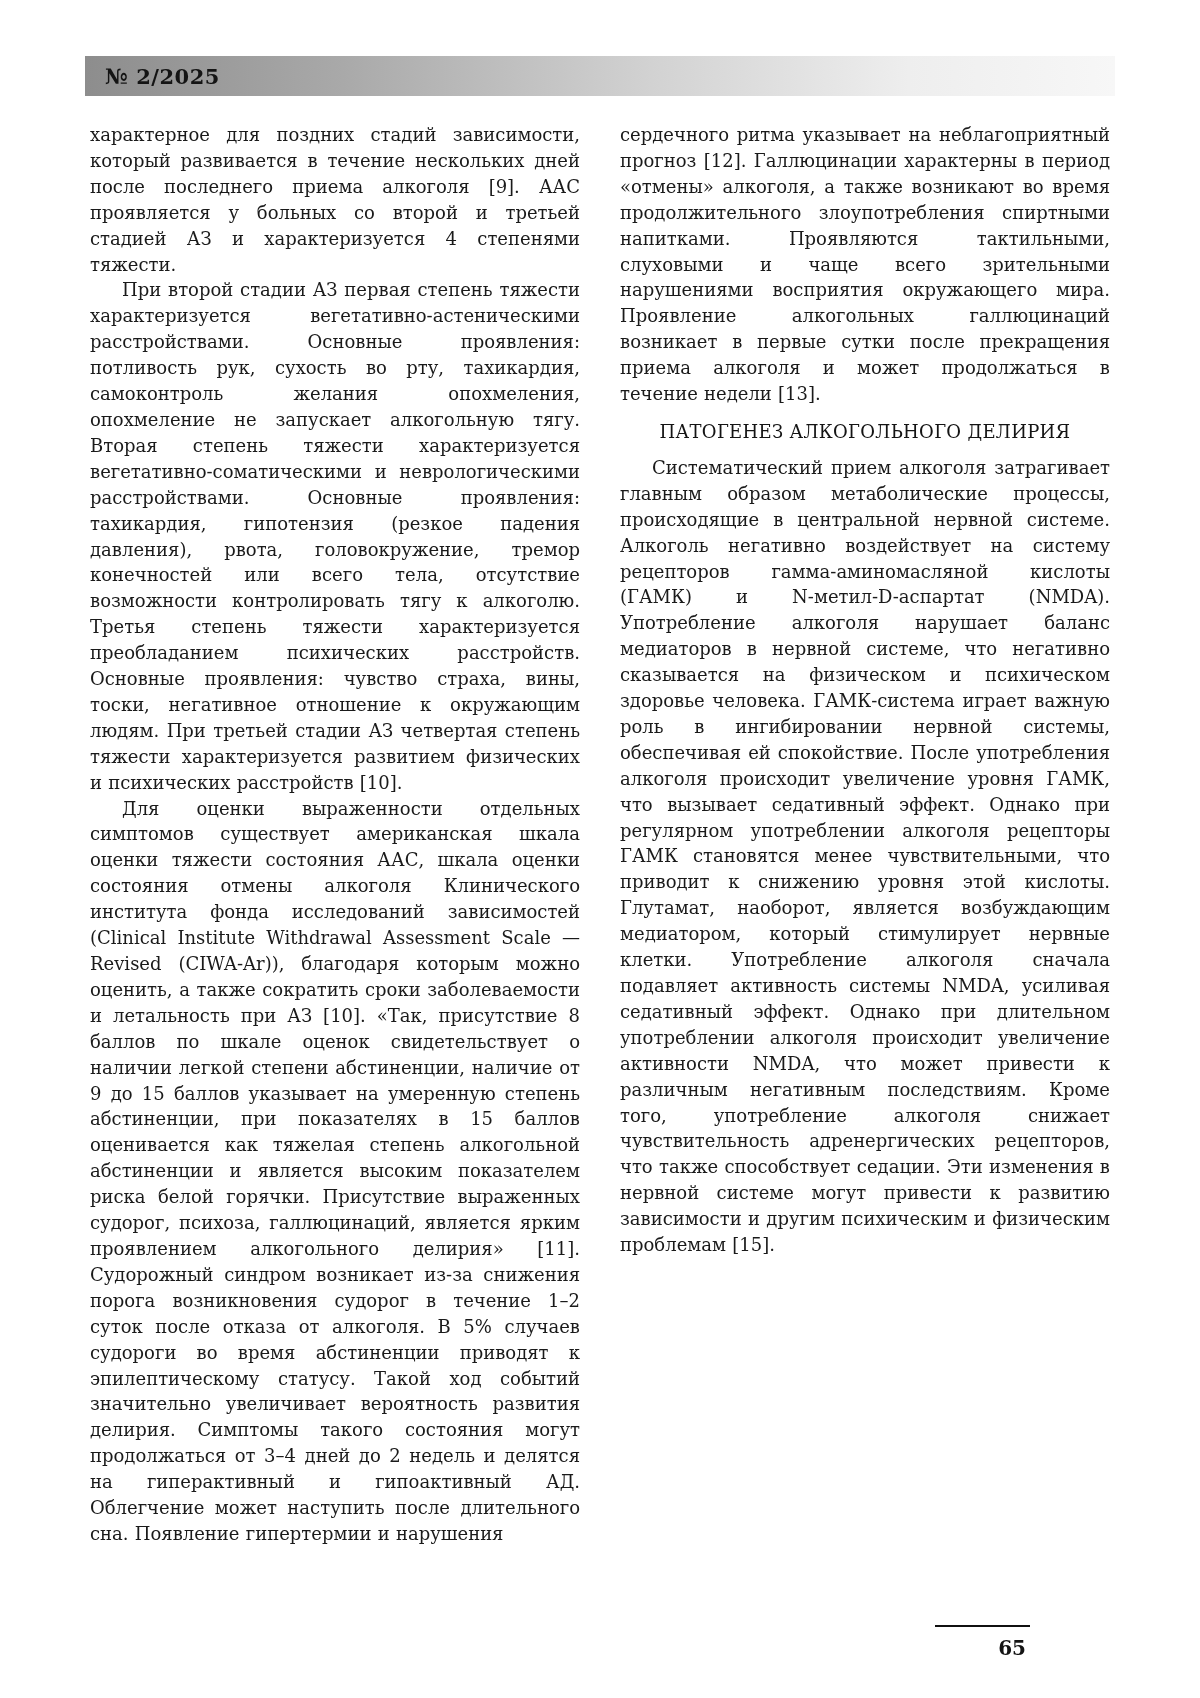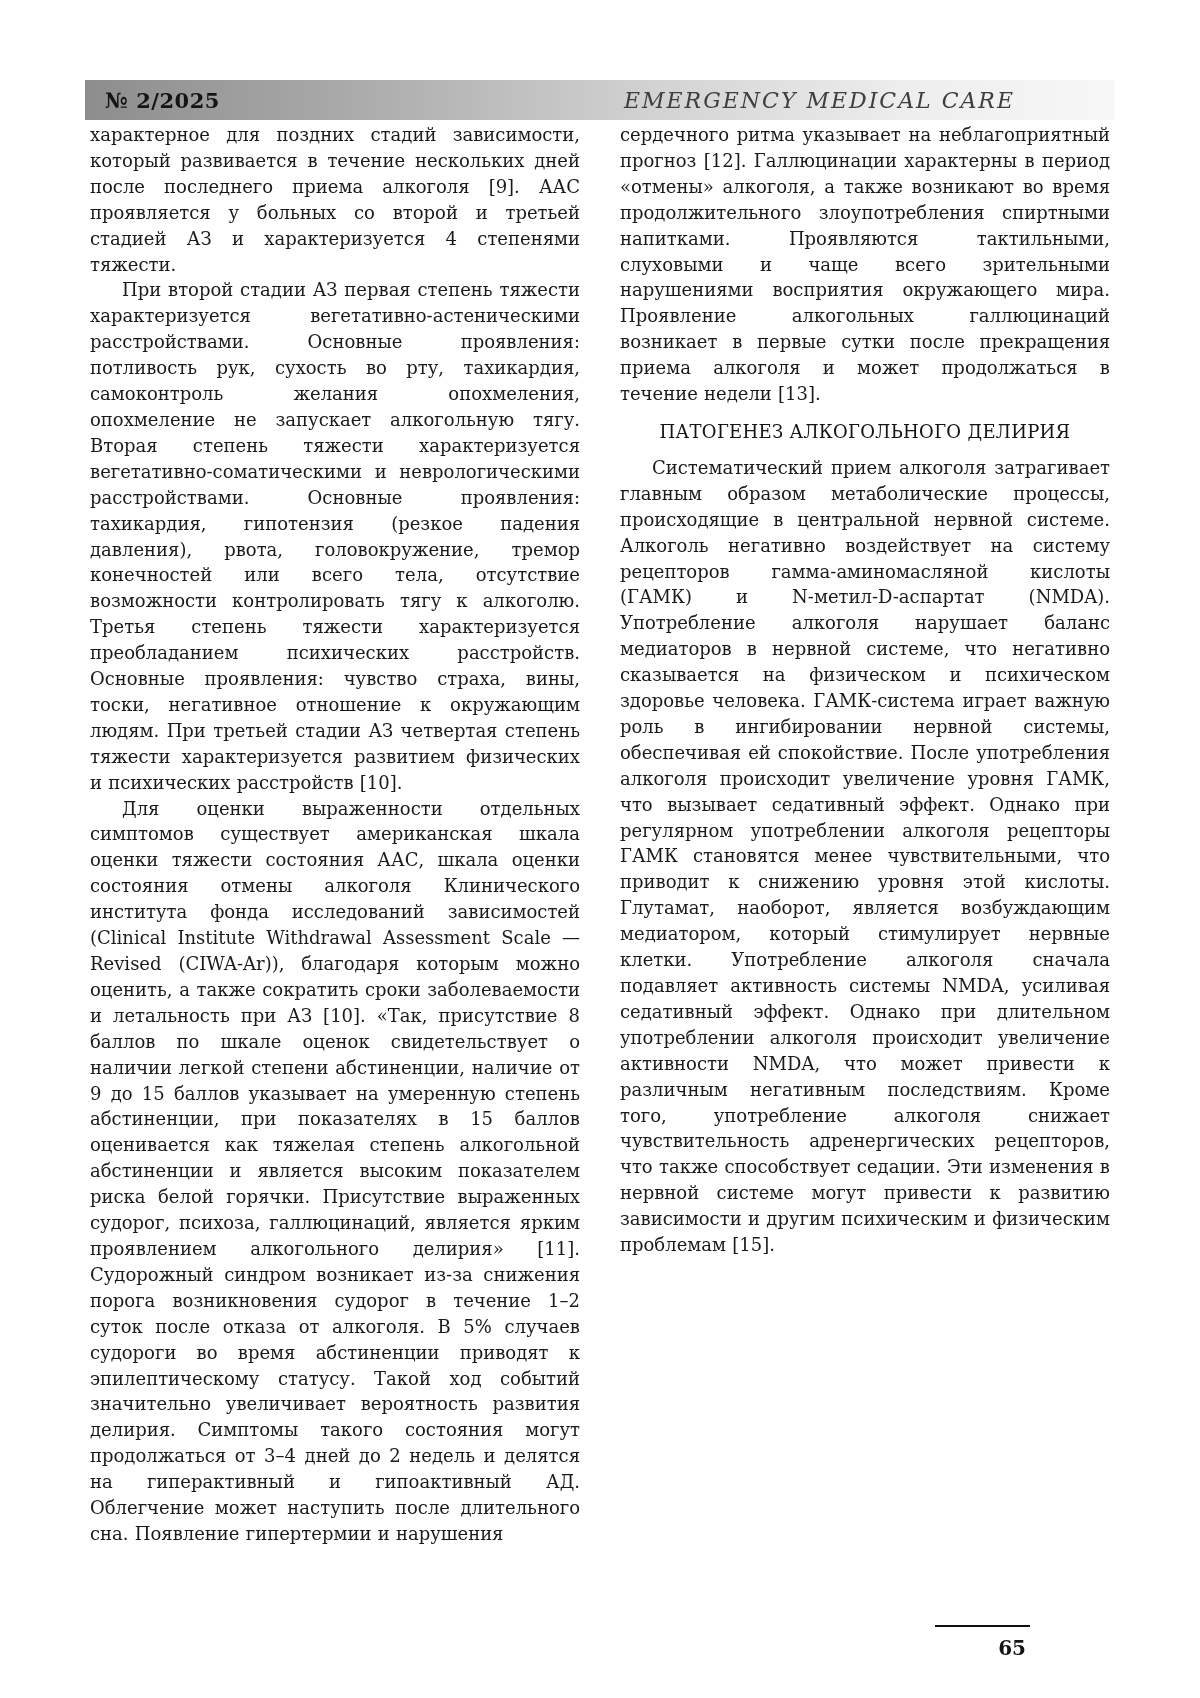--- a/index.html
+++ b/index.html
@@ -23,21 +23,20 @@
     left: 85px;
     top: 56px;
     width: 1030px;
     height: 40px;
     box-sizing: border-box;
     background: linear-gradient(90deg, #8d8d8d 0%, #a9a9a9 25%, #d2d2d2 55%, #eeeeee 80%, #f7f7f7 100%);
     display: flex;
     align-items: center;
     justify-content: space-between;
     padding: 0 100px 0 20px;
-    margin-top: 24px;
   }
   .issue {
     font-weight: 700;
     font-size: 21px;
     letter-spacing: 0.5px;
     color: #141414;
     white-space: nowrap;
   }
   .journal {
     font-style: italic;
@@ -102,21 +101,20 @@
     color: #141414;
   }
 </style>
 </head>
 <body>
 
 <div class="page">
 
   <header class="header-bar">
     <span class="issue">№ 2/2025</span>
-    <span class="journal">EMERGENCY MEDICAL CARE</span>
   </header>
 
   <main class="content">
 
     <section class="col">
       <p class="para no-indent">характерное для поздних стадий зависимости, который развивается в течение нескольких дней после последнего приема алкоголя [9]. ААС проявляется у больных со второй и третьей стадией АЗ и характеризуется 4 степенями тяжести.</p>
       <p class="para">При второй стадии АЗ первая степень тяжести характеризуется вегетативно-астеническими расстройствами. Основные проявления: потливость рук, сухость во рту, тахикардия, самоконтроль желания опохмеления, опохмеление не запускает алкогольную тягу. Вторая степень тяжести характеризуется вегетативно-соматическими и неврологическими расстройствами. Основные проявления: тахикардия, гипотензия (резкое падения давления), рвота, головокружение, тремор конечностей или всего тела, отсутствие возможности контролировать тягу к алкоголю. Третья степень тяжести характеризуется преобладанием психических расстройств. Основные проявления: чувство страха, вины, тоски, негативное отношение к окружающим людям. При третьей стадии АЗ четвертая степень тяжести характеризуется развитием физических и психических расстройств [10].</p>
       <p class="para">Для оценки выраженности отдельных симптомов существует американская шкала оценки тяжести состояния ААС, шкала оценки состояния отмены алкоголя Клинического института фонда исследований зависимостей (Clinical Institute Withdrawal Assessment Scale — Revised (CIWA-Ar)), благодаря которым можно оценить, а также сократить сроки заболеваемости и летальность при АЗ [10]. «Так, присутствие 8 баллов по шкале оценок свидетельствует о наличии легкой степени абстиненции, наличие от 9 до 15 баллов указывает на умеренную степень абстиненции, при показателях в 15 баллов оценивается как тяжелая степень алкогольной абстиненции и является высоким показателем риска белой горячки. Присутствие выраженных судорог, психоза, галлюцинаций, является ярким проявлением алкогольного делирия» [11]. Судорожный синдром возникает из-за снижения порога возникновения судорог в течение 1–2 суток после отказа от алкоголя. В 5% случаев судороги во время абстиненции приводят к эпилептическому статусу. Такой ход событий значительно увеличивает вероятность развития делирия. Симптомы такого состояния могут продолжаться от 3–4 дней до 2 недель и делятся на гиперактивный и гипоактивный АД. Облегчение может наступить после длительного сна. Появление гипертермии и нарушения</p>
     </section>
 

